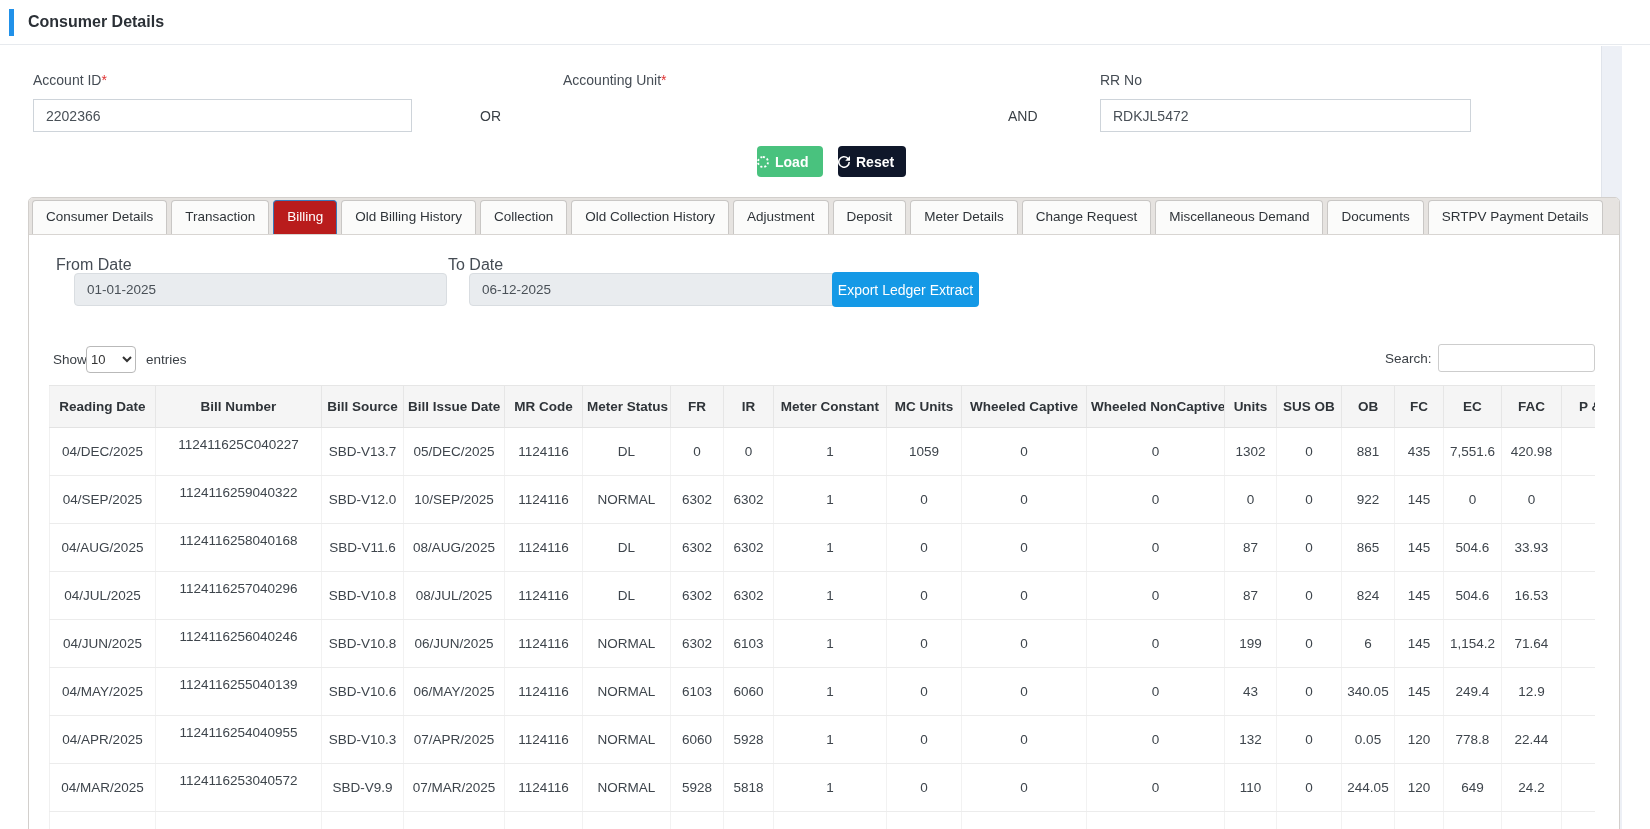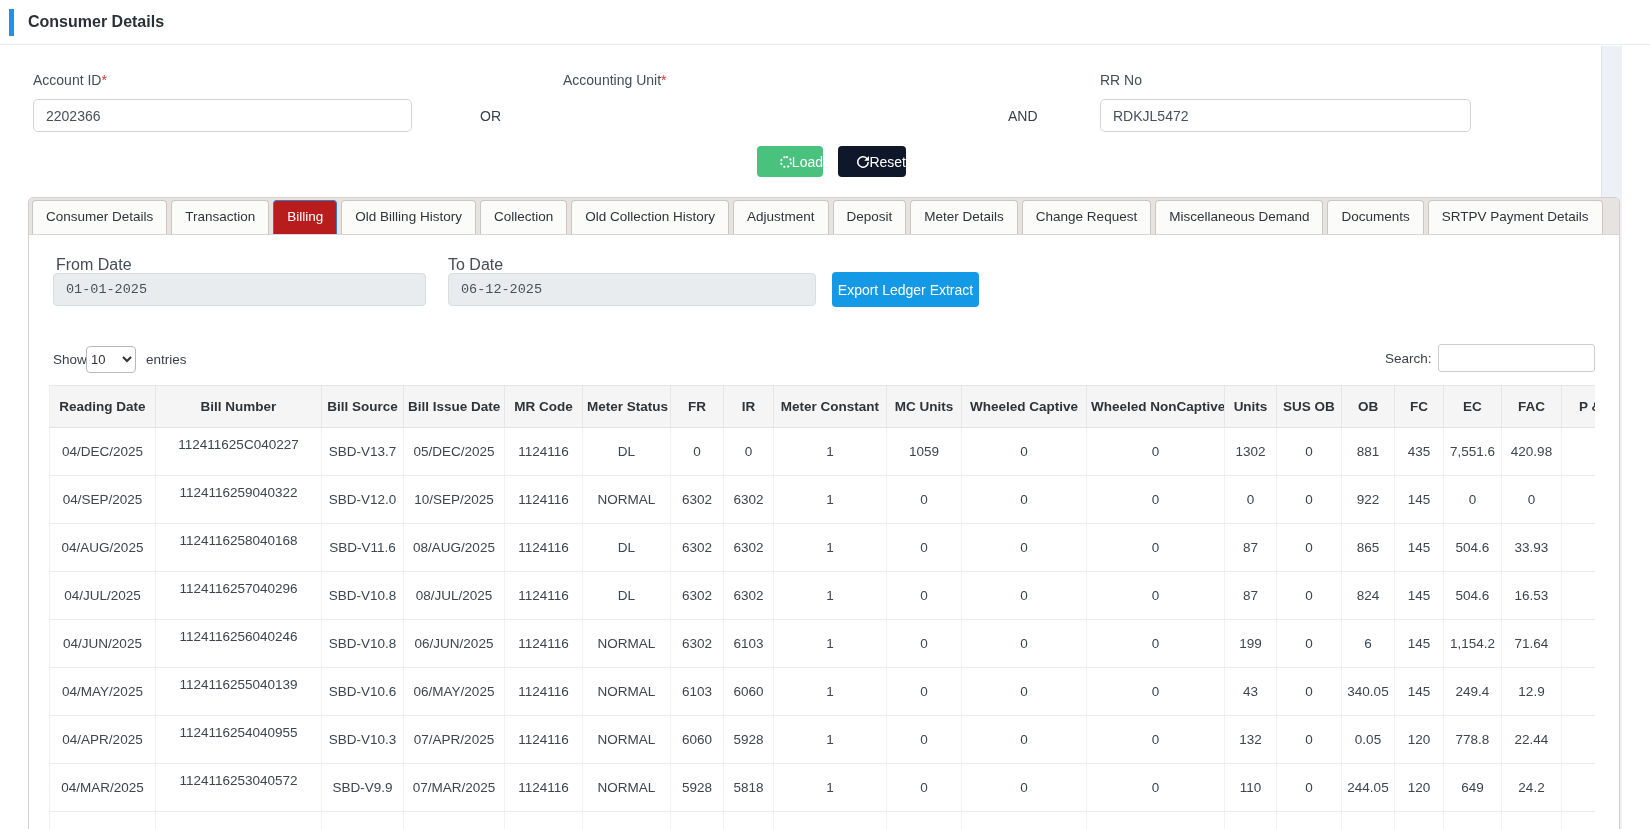--- a/index.html
+++ b/index.html
@@ -13,53 +13,53 @@
   .accent-bar { position:absolute; left:9px; top:9px; width:5px; height:27px; background:#2191e9; }
   .page-title { position:absolute; left:28px; top:13px; font-size:16px; font-weight:bold; color:#2b3036; }
 
   
   .scroll-strip { position:absolute; right:0; top:46px; width:21px; height:783px;
                   background:#edf0f6; border-left:1px solid #e0e4eb; }
 
   
   .fld-label { position:absolute; font-size:14px; color:#454c54; }
   .req { color:#e03131; }
-  .txt-input { position:absolute; height:33px; border:1px solid #ced4da; border-radius:5px;
+  .txt-input { position:absolute; height:33px; border:1px solid #ced4da; border-radius:0;
                padding:0 12px; font-size:14px; color:#495057; background:#fff;
                font-family:"Liberation Sans","DejaVu Sans",sans-serif; }
   .combo { position:absolute; height:34px; border:1px solid #9b9b9b; border-radius:6px;
            background:linear-gradient(180deg,#f1efee,#e6e4e2);
            box-shadow:inset 0 1px 2px rgba(0,0,0,0.07);
            font-size:14px; color:#3a3f44; line-height:32px; padding:0 12px; cursor:pointer; }
   .joiner { position:absolute; font-size:14px; color:#3a4046; }
 
-  .btn { position:absolute; display:flex; align-items:center; justify-content:flex-end; 
+  .btn { position:absolute; display:flex; align-items:center; justify-content:flex-start; gap:6px;
          height:31px; border:none; border-radius:4px; color:#fff; font-size:14px; cursor:pointer;
-         font-family:"Liberation Sans","DejaVu Sans",sans-serif; }
+         font-family:"Liberation Sans","DejaVu Sans",sans-serif;font-weight:bold; }
   .btn-load  { left:757px; top:146px; width:66px; background:#49c27e; }
   .btn-reset { left:838px; top:146px; width:68px; background:#0f172a; }
   .spinner-icon { display:inline-block; width:12px; height:12px; border:2px dotted #fff; border-radius:50%; }
   .refresh-icon svg { display:block; width:12px; height:12px; }
 
   
   .tab-panel { position:absolute; left:28px; top:197px; width:1592px; height:700px;
                background:#fff; border:1px solid #d2cfcc; border-radius:5px 5px 0 0; }
   .tab-bar { position:absolute; left:0; top:0; width:100%; height:37px; background:#e6e3e0;
              border-bottom:1px solid #d8d5d2; border-radius:4px 4px 0 0;
              display:flex; align-items:flex-end; padding:3px 0 0 3px; gap:4px; }
   .tab { height:34px; line-height:32px; padding:0 13px; font-size:13.5px; color:#2f3439;
          background:#fbfbfa; border:1px solid #c9c7c5; border-bottom:none;
          border-radius:4px 4px 0 0; white-space:nowrap; cursor:pointer; }
   .tab.active { background:#b91c1c; border-color:#3b79b8; color:#fff; }
 
   
   .pnl-label { position:absolute; font-size:16px; color:#454c54; }
   .date-input { position:absolute; height:33px; background:#e9ecef; border:1px solid #d9dde1;
                 border-radius:4px; padding:0 12px; font-size:13.5px; color:#495057;
-                font-family:Liberation Mono, monospace; }
+                font-family:Liberation Sans, sans-serif;margin-left:21px; }
   .btn-export { position:absolute; left:803px; top:74px; width:147px; height:35px;
                 background:#1499e6; border:none; border-radius:4px; color:#fff; font-size:14px;
                 cursor:pointer; font-family:"Liberation Sans","DejaVu Sans",sans-serif; }
 
   .dt-text { position:absolute; font-size:13.5px; color:#3b4046; }
   .page-size { position:absolute; left:57px; top:148px; width:50px; height:27px;
                border:1px solid #b9b9b9; border-radius:4px; font-size:13px; color:#333;
                background:#fff; font-family:"Liberation Sans","DejaVu Sans",sans-serif; }
   .search-input { position:absolute; left:1409px; top:146px; width:157px; height:28px;
                   border:1px solid #cdcdcd; border-radius:3px; padding:0 8px; font-size:13px;

